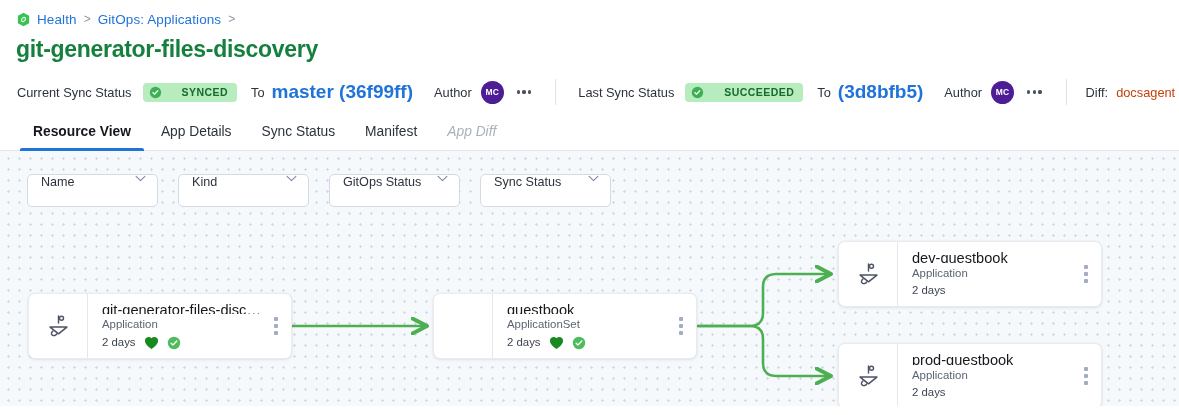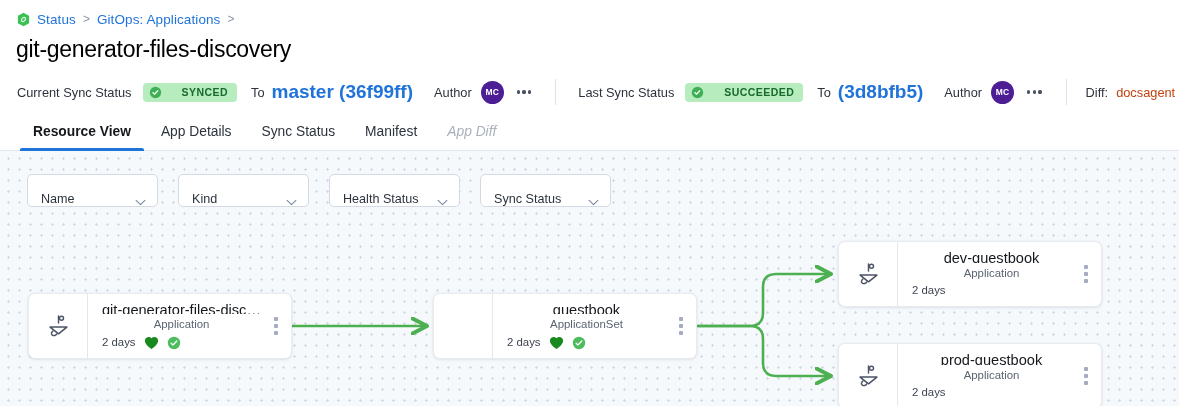--- a/index.html
+++ b/index.html
@@ -19,21 +19,21 @@
   .gitops-hex { width: 15px; height: 15px; display: block; }
   .bc-link {
     color: #1f73d9; font-size: 13.5px; letter-spacing: .1px;
     cursor: pointer;
   }
   .bc-sep { color: #8b95a5; font-size: 12px; padding: 0 1px; }
 
   
   .page-title {
     padding: 8px 12px 0 16px;
-    font-size: 23px; font-weight: normal; color: #000000;
+    font-size: 23px; font-weight: bold; color: #15803d;
     letter-spacing: -.3px;
   }
 
   
   .status-strip {
     display: flex; align-items: center;
     height: 38px; padding-left: 17px; margin-top: 10px;
     font-size: 13px; color: #27313f;
   }
   .st-label { color: #2c333d; font-size: 12.8px; }
@@ -90,21 +90,21 @@
     background-size: 11px 11px;
     background-position: 3px 2px;
     overflow: hidden;
   }
 
   
   .filters { position: absolute; top: 23px; left: 27px; display: flex; gap: 20px; z-index: 5; }
   .filter {
     width: 131px; height: 33px; background: #ffffff;
     border: 1px solid #d4dae3; border-radius: 5px;
-    display: flex; align-items: flex-end; justify-content: space-between;
+    display: flex; align-items: flex-start; justify-content: space-between;
     padding: 0 11px 0 13px; cursor: pointer;
   }
   .filter-label { font-size: 12.6px; color: #2c333d; }
   .chev { width: 11px; height: 7px; display: block; }
 
   
   .edges { position: absolute; inset: 0; width: 1179px; height: 255px; pointer-events: none; }
 
   
   .node {
@@ -115,21 +115,21 @@
     cursor: pointer;
   }
   .node-icon {
     width: 58px; flex: 0 0 58px;
     display: flex; align-items: center; justify-content: center;
   }
   .argo-ico { width: 27px; height: 27px; display: block; }
   .node-body {
     flex: 1 1 auto; border-left: 1px solid #e4e8ee;
     padding: 8px 0 8px 14px; display: flex; flex-direction: column;
-    justify-content: center; min-width: 0; text-align: center;
+    justify-content: center; min-width: 0;
   }
   .node-title {
     font-size: 14.6px; color: #15181c; line-height: 1.2;
     white-space: nowrap; overflow: hidden; text-overflow: ellipsis;
     max-width: 178px;
   }
   .node-kind { font-size: 11.4px; color: #5b6472; margin-top: 4px; line-height: 1.2; }
   .node-meta { display: flex; align-items: center; gap: 8px; margin-top: 4px; }
   .node-age { font-size: 11.4px; color: #3d4450; line-height: 1.2; }
   .heart-ico { width: 15px; height: 14px; display: block; }
@@ -142,21 +142,21 @@
 </style>
 </head>
 <body>
 
 <div class="breadcrumb">
   <svg class="gitops-hex" viewBox="0 0 16 16">
     <path d="M8 .7l6 3.4v7.8L8 15.3 2 11.9V4.1z" fill="#3ac255"></path>
     <path d="M6.4 9.6a1.7 1.7 0 0 1 0-2.4l1-1a1.7 1.7 0 0 1 2.4 0" stroke="#fff" stroke-width="1.1" fill="none" stroke-linecap="round"></path>
     <path d="M9.6 6.4a1.7 1.7 0 0 1 0 2.4l-1 1a1.7 1.7 0 0 1-2.4 0" stroke="#fff" stroke-width="1.1" fill="none" stroke-linecap="round"></path>
   </svg>
-  <span class="bc-link">Status</span>
+  <span class="bc-link">Health</span>
   <span class="bc-sep">&gt;</span>
   <span class="bc-link">GitOps: Applications</span>
   <span class="bc-sep">&gt;</span>
 </div>
 
 <div class="page-title">git-generator-files-discovery</div>
 
 <div class="status-strip">
 
   <span class="st-label">Current Sync Status</span>
@@ -220,21 +220,21 @@
           <path d="M1 1.6L6 6.4l5-4.8" stroke="#7d8aa3" stroke-width="1.3" fill="none" stroke-linecap="round" stroke-linejoin="round"></path>
         </svg>
     </div>
     <div class="filter">
       <span class="filter-label">Kind</span>
       <svg class="chev" viewBox="0 0 12 8">
           <path d="M1 1.6L6 6.4l5-4.8" stroke="#7d8aa3" stroke-width="1.3" fill="none" stroke-linecap="round" stroke-linejoin="round"></path>
         </svg>
     </div>
     <div class="filter">
-      <span class="filter-label">Health Status</span>
+      <span class="filter-label">GitOps Status</span>
       <svg class="chev" viewBox="0 0 12 8">
           <path d="M1 1.6L6 6.4l5-4.8" stroke="#7d8aa3" stroke-width="1.3" fill="none" stroke-linecap="round" stroke-linejoin="round"></path>
         </svg>
     </div>
     <div class="filter">
       <span class="filter-label">Sync Status</span>
       <svg class="chev" viewBox="0 0 12 8">
           <path d="M1 1.6L6 6.4l5-4.8" stroke="#7d8aa3" stroke-width="1.3" fill="none" stroke-linecap="round" stroke-linejoin="round"></path>
         </svg>
     </div>

